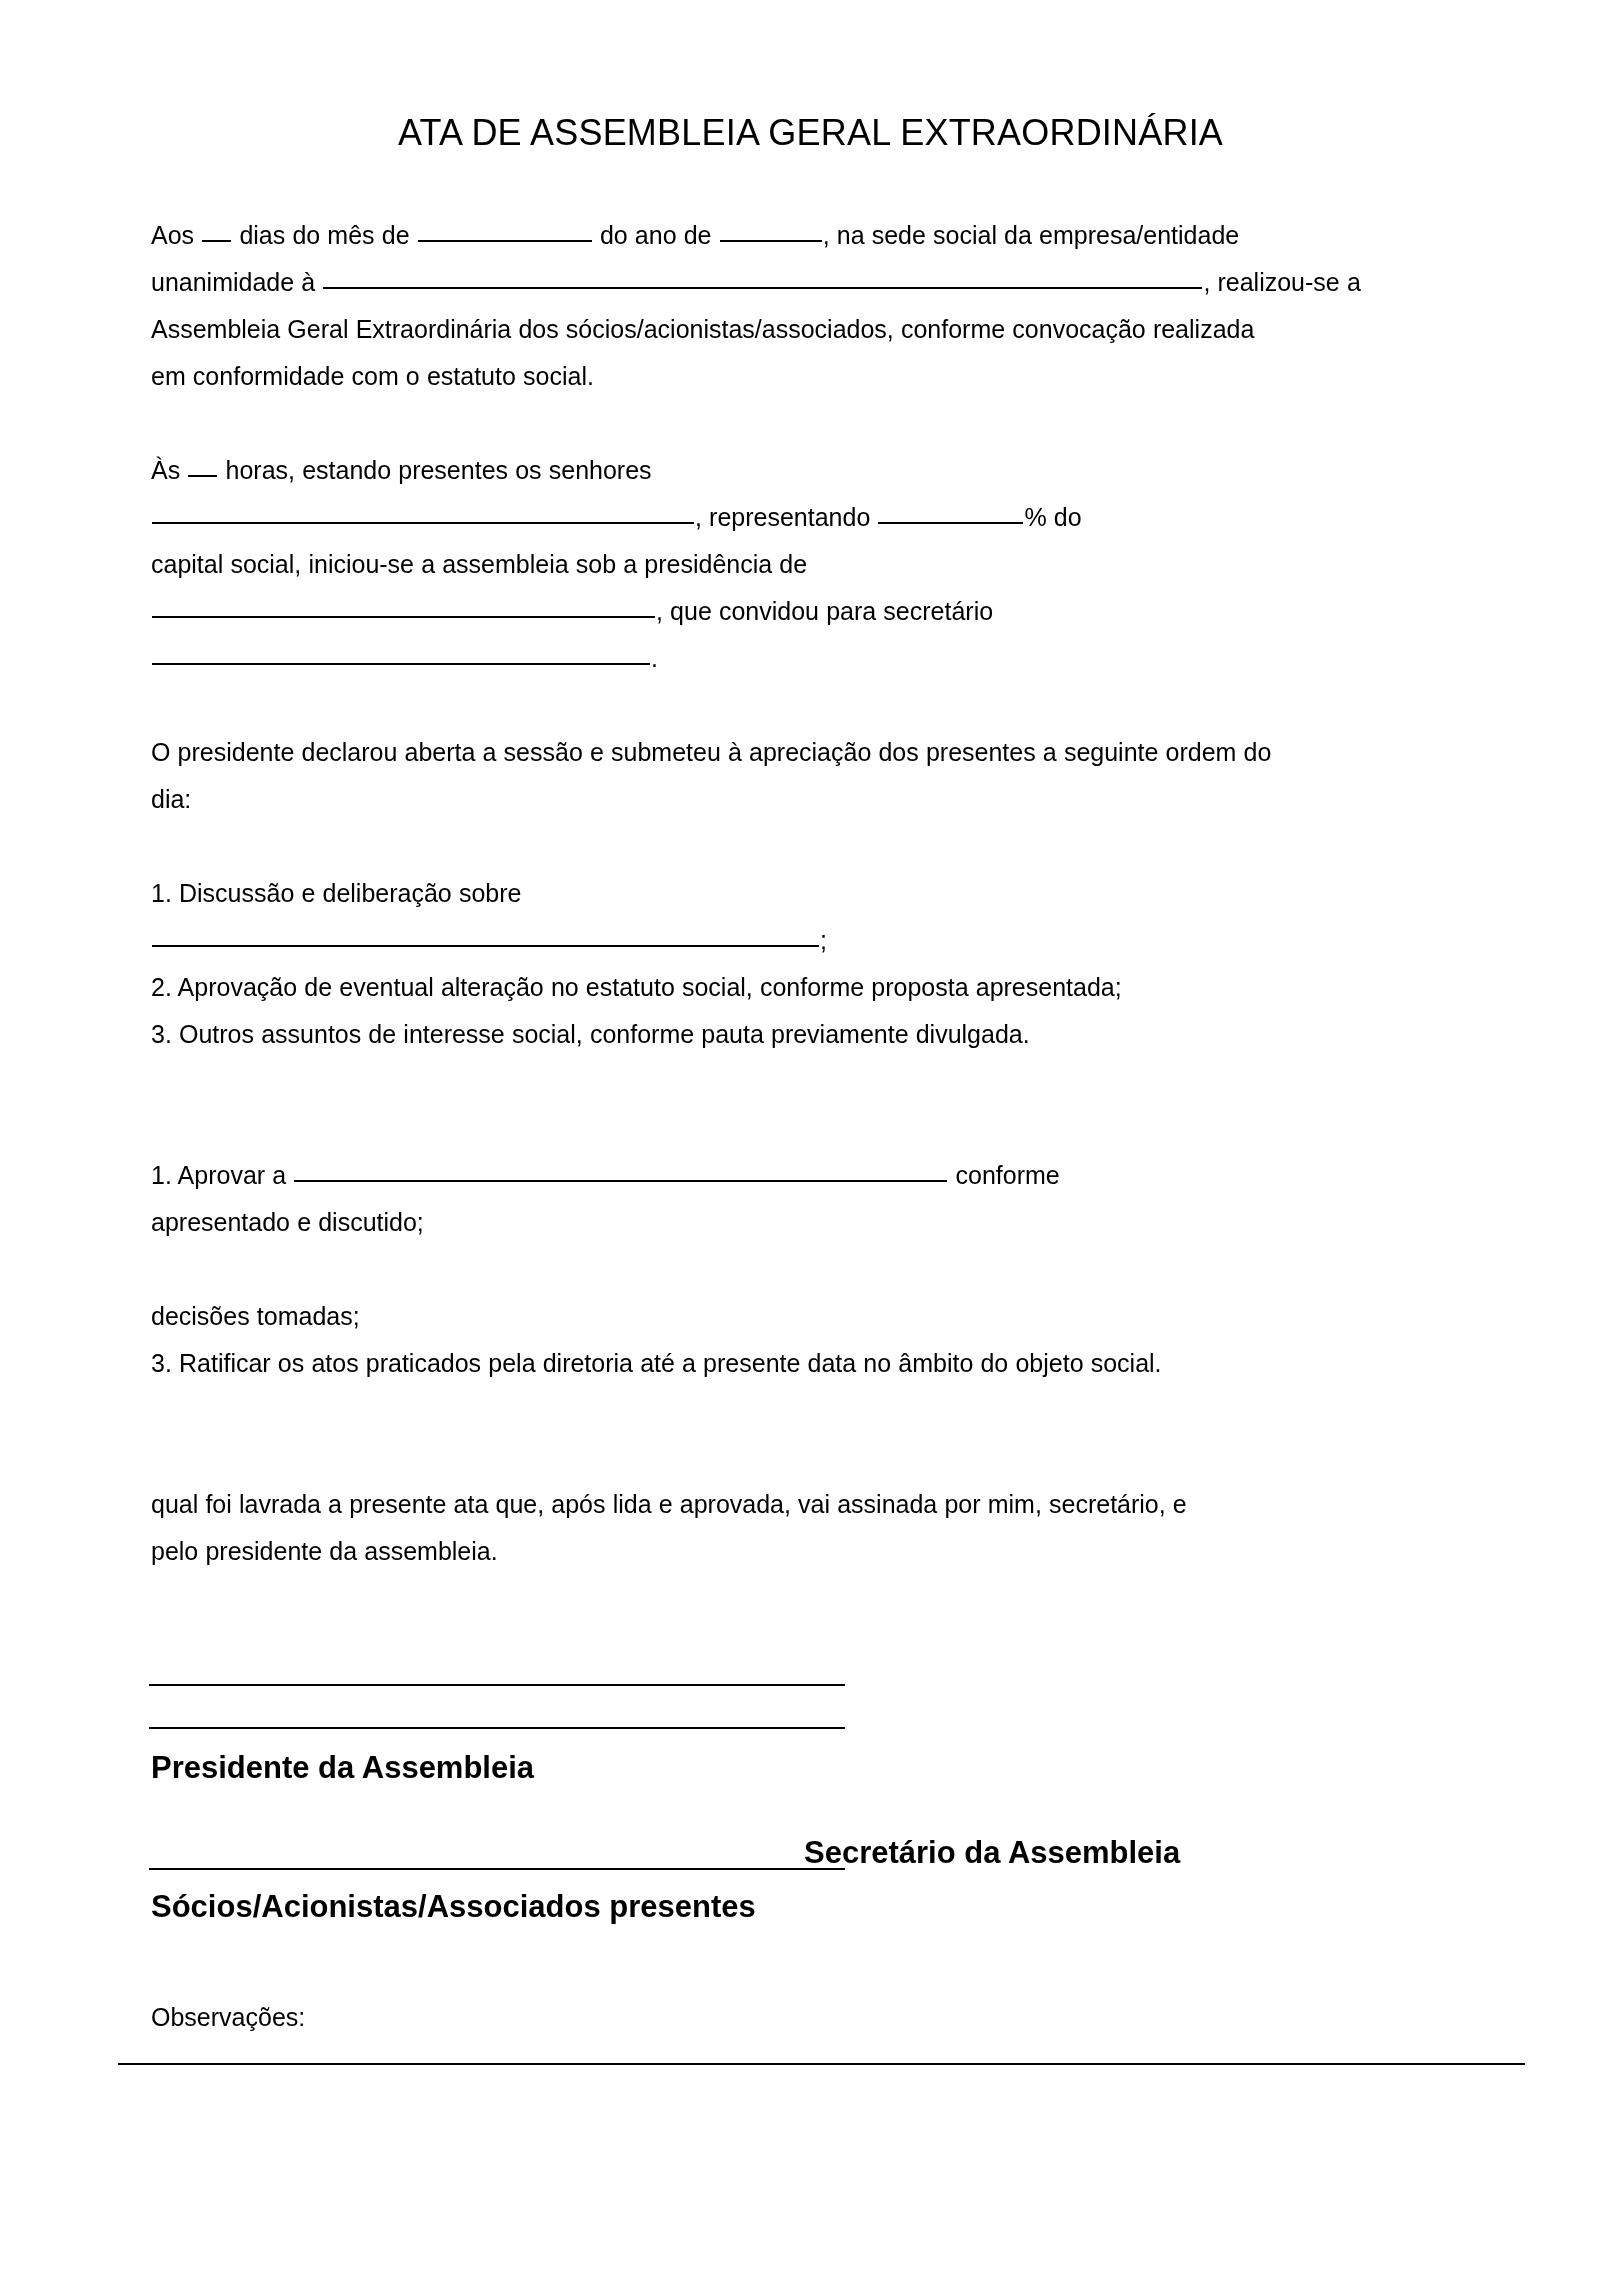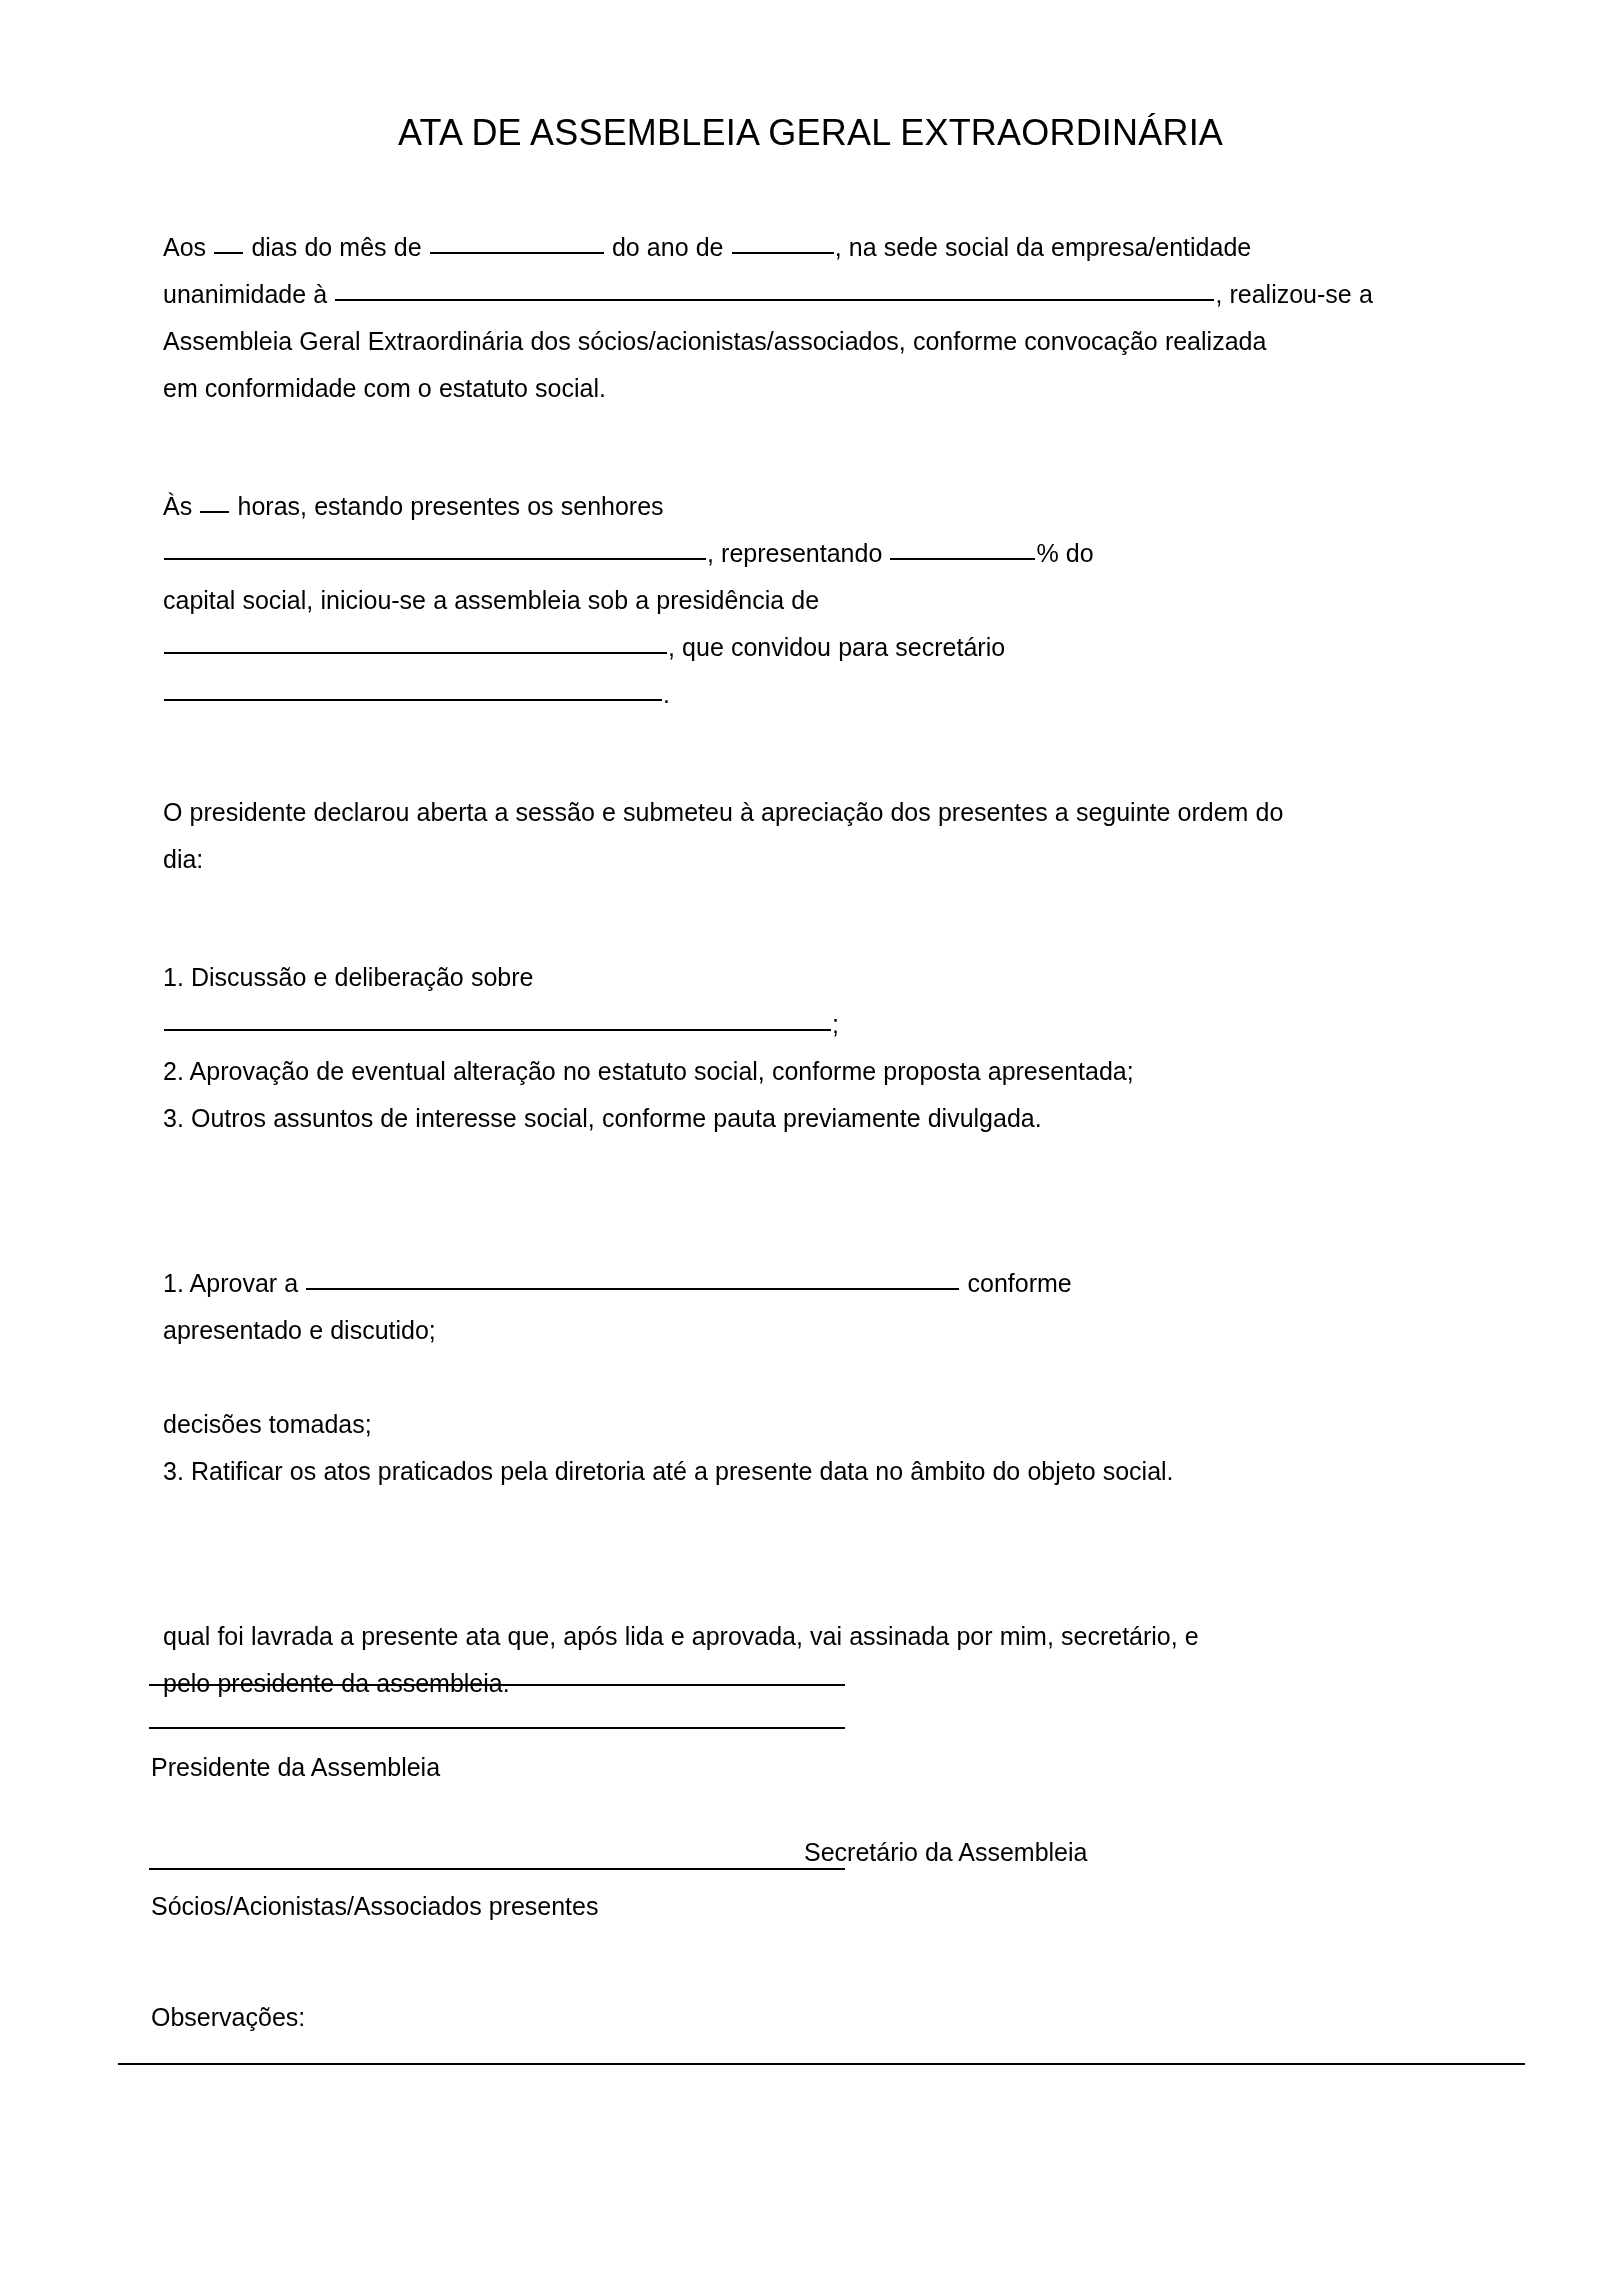--- a/index.html
+++ b/index.html
@@ -42,21 +42,21 @@
   .body-block {
     position: absolute;
     left: 151px;
     top: 212px;
     width: 1309px;
   }
 
   .para {
     font-size: 25px;
     line-height: 47px;
-    margin: 12px;
+    margin: 0;
     text-align: left;
     word-spacing: 0.2px;
   }
 
   
   .gap-sm { height: 47px; }
 
   
   .blank {
     display: inline-block;
@@ -78,23 +78,24 @@
 
   
   .sig-rule {
     position: absolute;
     height: 0;
     border-top: 2px solid #000;
   }
 
   .sig-label {
     position: absolute;
-    font-size: 25px;
+    font-size: 31px;
     line-height: 29px;
     white-space: nowrap;
+    font-weight: bold;
   }
 
   .obs-label {
     position: absolute;
     font-size: 25px;
     line-height: 29px;
     left: 151px;
     white-space: nowrap;
   }
 

